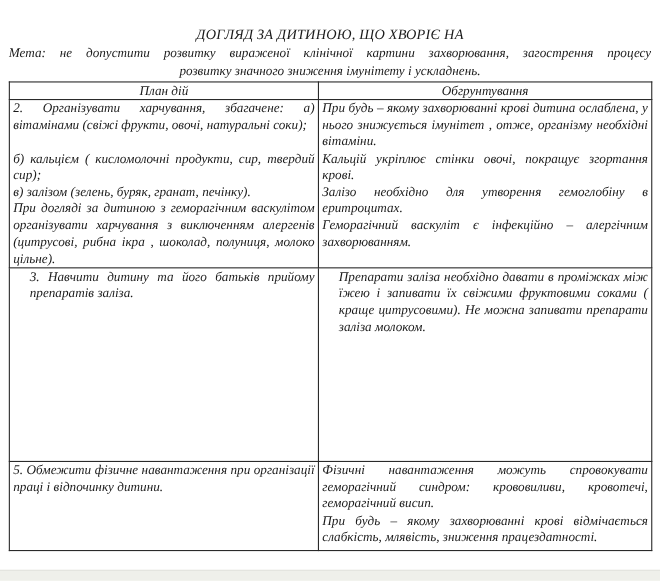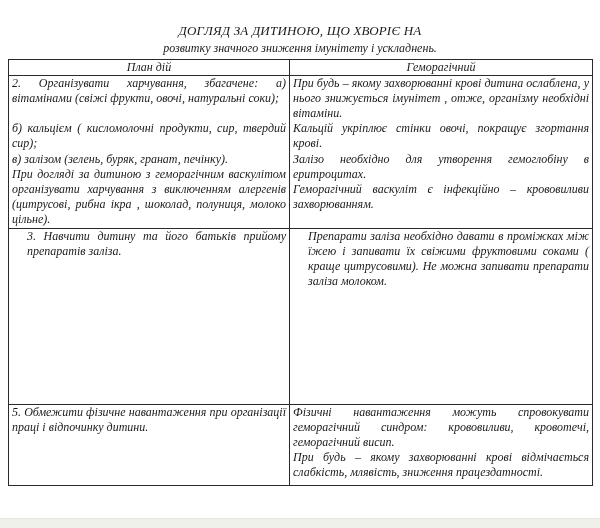--- a/index.html
+++ b/index.html
@@ -82,49 +82,50 @@
 </style>
 </head>
 <body>
 
 <div class="doc">
   <div class="title">
     <div>ДОГЛЯД ЗА ДИТИНОЮ, ЩО ХВОРІЄ НА</div>
   </div>
 
   <div class="meta">
+    <div class="meta-line-1">Мета: не допустити розвитку вираженої клінічної картини захворювання, загострення процесу</div>
     <div class="meta-line-2">розвитку значного зниження імунітету і ускладнень.</div>
   </div>
 
   <table class="care">
     <colgroup>
       <col class="c-plan">
       <col class="c-just">
     </colgroup>
     <thead>
       <tr>
         <th class="hdr">План дій</th>
-        <th class="hdr">Геморагічний</th>
+        <th class="hdr">Обгрунтування</th>
       </tr>
     </thead>
     <tbody id="care-body">
 
         <tr>
           <td>
             <p>2. Організувати харчування, збагачене: а) вітамінами (свіжі фрукти, овочі, натуральні соки);</p>
             <p>&nbsp;</p>
             <p>б) кальцієм ( кисломолочні продукти, сир, твердий сир);</p>
             <p>в) залізом (зелень, буряк, гранат, печінку).</p>
             <p>При догляді за дитиною з геморагічним васкулітом організувати харчування з виключенням алергенів (цитрусові, рибна ікра , шоколад, полуниця, молоко цільне).</p>
           </td>
           <td>
             <p>При будь – якому захворюванні крові дитина ослаблена, у нього знижується імунітет , отже, організму необхідні вітаміни.</p>
             <p>Кальцій укріплює стінки овочі, покращує згортання крові.</p>
             <p>Залізо необхідно для утворення гемоглобіну в еритроцитах.</p>
-            <p>Геморагічний васкуліт є інфекційно – крововиливи захворюванням.</p>
+            <p>Геморагічний васкуліт є інфекційно – алергічним захворюванням.</p>
           </td>
         </tr>
         <tr>
           <td>
             <p>3. Навчити дитину та його батьків прийому препаратів заліза.</p>
           </td>
           <td>
             <p>Препарати заліза необхідно давати в проміжках між їжею і запивати їх свіжими фруктовими соками ( краще цитрусовими). Не можна запивати препарати заліза молоком.</p>
           </td>
         </tr>

